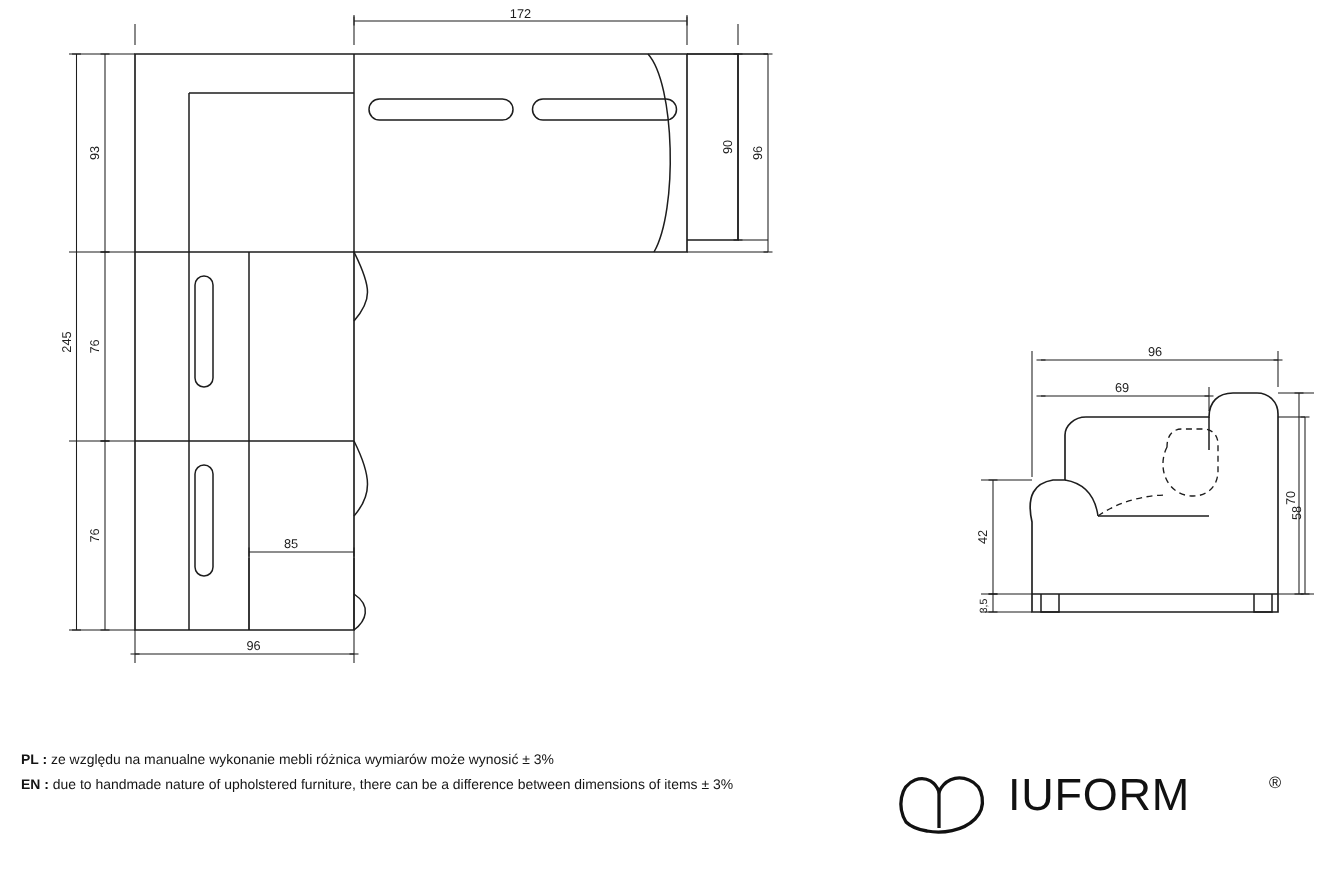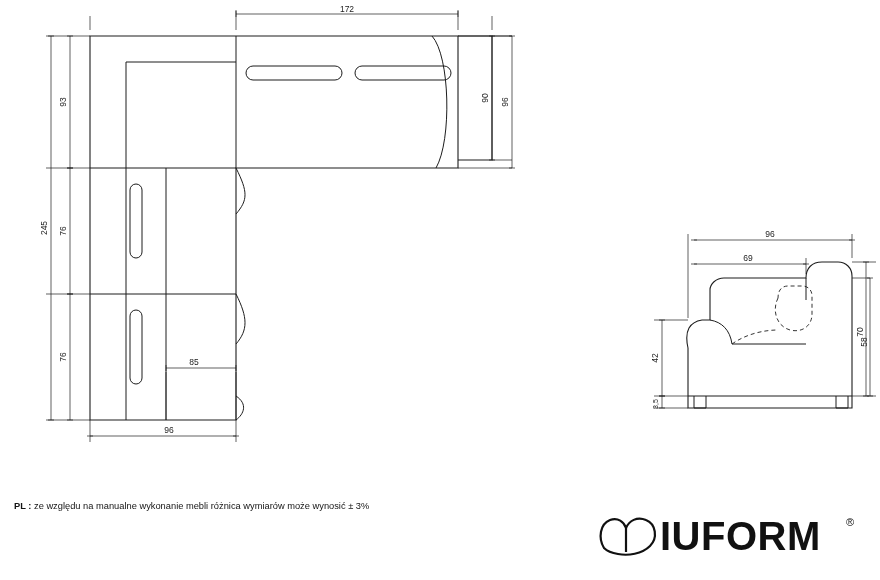--- a/index.html
+++ b/index.html
@@ -43,27 +43,26 @@
   }
   .brand {
     position: absolute;
     right: 16px;
     top: 508px;
     width: 270px;
     height: 56px;
   }
   .brand-word {
     position: absolute;
-    left: 66px;
+    left: 78px;
     top: 6px;
-    font-size: 40px;
+    font-size: 30px;
     letter-spacing: 0.5px;
     color: #111;
     font-family: "Liberation Sans", sans-serif;
-    font-weight: bold;
   }
   .brand-reg {
     position: absolute;
     left: 252px;
     top: 8px;
     font-size: 11px;
     color: #111;
   }
 </style>
 </head>
@@ -239,20 +238,24 @@
       </g>
     </g>
   </svg>
 </div>
 
 <div class="notes">
   <div class="note-row">
     <span class="note-code">PL :</span>
     <span>ze względu na manualne wykonanie mebli różnica wymiarów może wynosić ± 3%</span>
   </div>
+  <div class="note-row">
+    <span class="note-code">EN :</span>
+    <span>due to handmade nature of upholstered furniture, there can be a difference between dimensions of items ± 3%</span>
+  </div>
 </div>
 
 <div class="brand">
   <svg width="270" height="56" viewBox="0 0 270 56" xmlns="http://www.w3.org/2000/svg">
     <path d="M10,40 C4,30 6,16 16,12 C24,9 30,14 32,20 C35,13 43,8 52,12 C62,16 64,30 56,38
              C48,46 34,48 24,46 C18,45 13,43 10,40 Z" fill="none" stroke="#111" stroke-width="2.2"></path>
     <path d="M32,20 L32,44" fill="none" stroke="#111" stroke-width="2.2"></path>
   </svg>
   <div class="brand-word">IUFORM</div>
   <div class="brand-reg">®</div>

